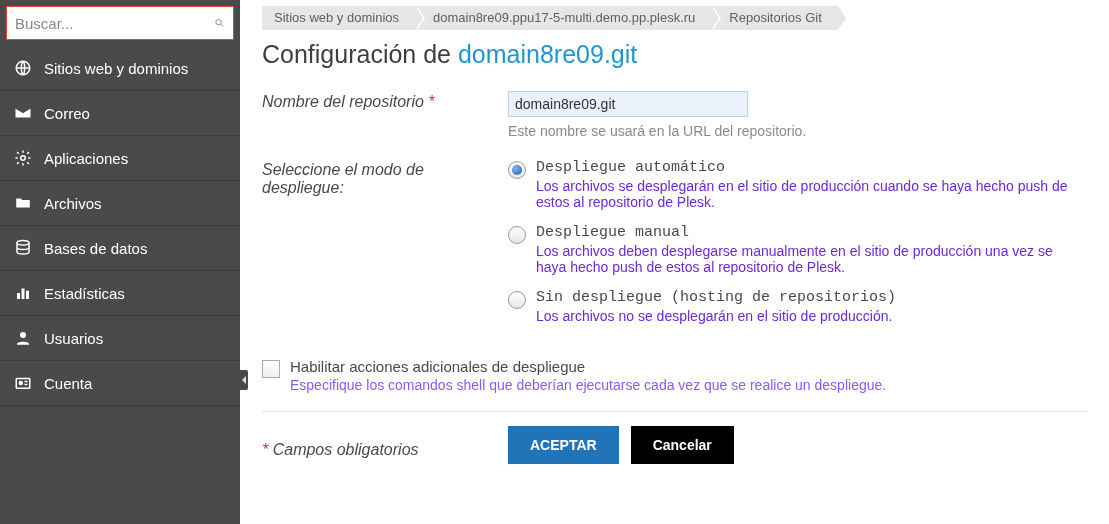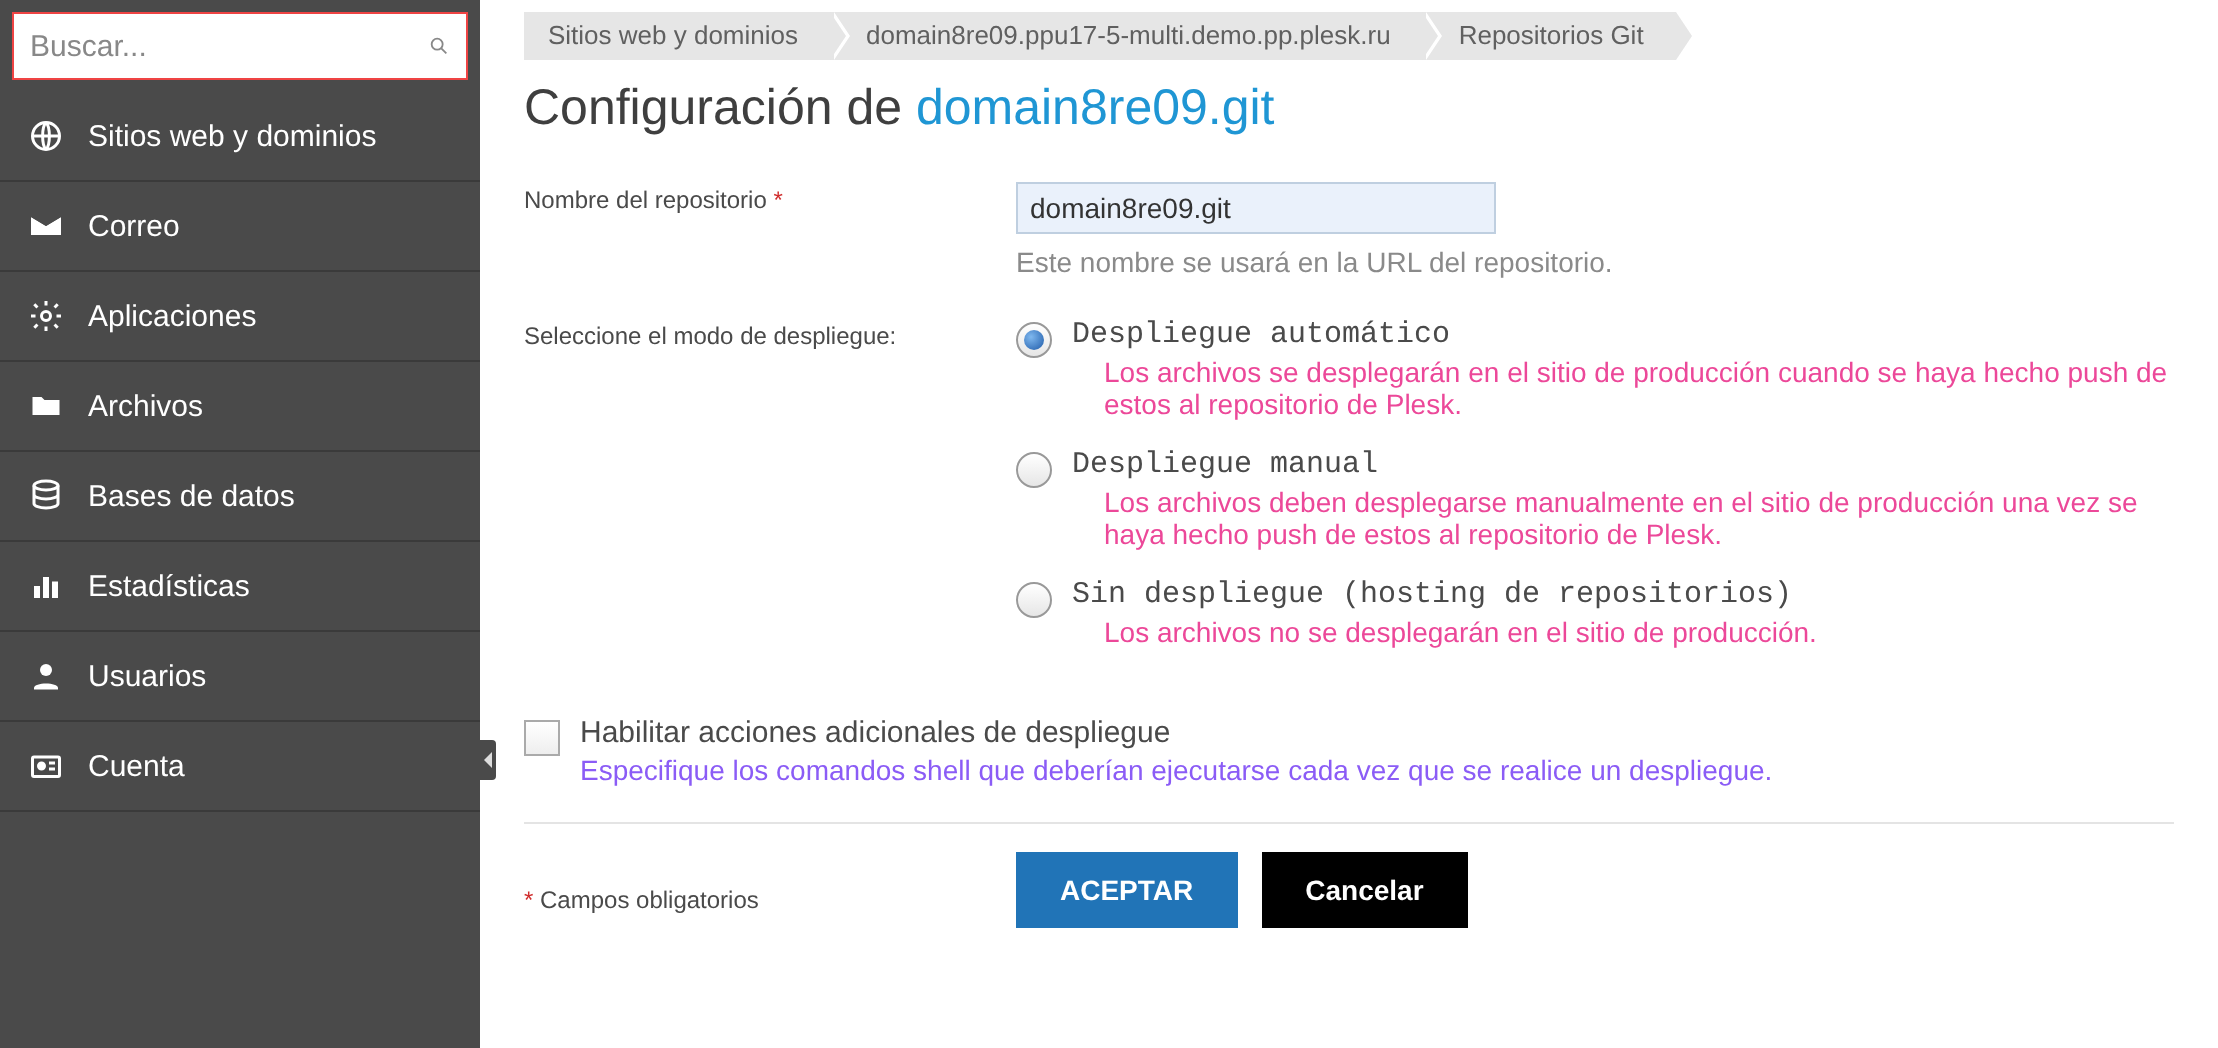--- a/index.html
+++ b/index.html
@@ -18,30 +18,30 @@
   
   .main { position:absolute; left:240px; top:0; right:0; padding:6px 22px 16px 22px; }
   .breadcrumb { display:flex; align-items:center; gap:0; margin-bottom:10px; }
   .crumb { background:#e6e6e6; color:#606060; font-size:13px; height:24px; line-height:24px; padding:0 16px 0 18px; position:relative; cursor:pointer; }
   .crumb::after { content:""; position:absolute; right:-8px; top:0; width:0; height:0; border-top:12px solid transparent; border-bottom:12px solid transparent; border-left:8px solid #e6e6e6; z-index:2; }
   .crumb::before { content:""; position:absolute; right:-10px; top:0; width:0; height:0; border-top:12px solid transparent; border-bottom:12px solid transparent; border-left:8px solid #fff; z-index:1; }
   .crumb:first-child { padding-left:12px; }
   .page-title { font-size:25px; font-weight:400; color:#3f3f3f; margin-bottom:22px; }
   .page-title .accent { color:#1f96d4; }
   .form-row { display:flex; align-items:flex-start; margin-bottom:20px; }
-  .form-label { width:246px; font-size:12px; color:#4a4a4a; padding-top:2px; }
+  .form-label { width:246px; font-size:16px; color:#4a4a4a; padding-top:2px;font-style:italic; }
   .req-mark { color:#d02d2d; }
   .form-field { flex:1; }
   .text-input { width:240px; height:26px; border:1px solid #bfcfe0; background:#eaf1fb; padding:0 6px; font-size:14px; color:#333; outline:none; }
   .field-hint { color:#8a8a8a; font-size:14px; margin-top:6px; }
   .radio-option { display:flex; align-items:flex-start; gap:10px; margin-bottom:14px; }
   .radio { position:relative; width:18px; height:18px; border:1px solid #999; border-radius:50%; background:linear-gradient(#fff,#e6e6e6); flex:0 0 18px; margin-top:2px; cursor:pointer; }
   .radio.checked::after { content:""; position:absolute; left:3px; top:3px; width:10px; height:10px; border-radius:50%; background:radial-gradient(circle at 35% 35%, #7fb8ef, #1e5aa8); }
   .opt-title { font-size:15px; color:#4a4a4a;font-family:Liberation Mono, monospace; }
-  .opt-desc { color:#ec4899; font-size:14px; margin-top:2px; max-width:560px;margin-left:16px; }
+  .opt-desc { color:#6d28d9; font-size:14px; margin-top:2px; max-width:560px; }
   .chk-row { display:flex; align-items:flex-start; gap:10px; margin-bottom:14px; }
   .checkbox { width:18px; height:18px; border:1px solid #aaa; background:linear-gradient(#fff,#eee); flex:0 0 18px; margin-top:2px; cursor:pointer; }
   .chk-text { max-width:600px; }
   .chk-title { font-size:15px; color:#4a4a4a; }
   .chk-desc { color:#8b5cf6; font-size:14px; margin-top:2px; }
   .divider { border:none; border-top:1px solid #e4e4e4; margin:18px 0 14px; }
   .foot-row { display:flex; align-items:center; }
   .foot-row .form-label { padding-top:10px; }
   .buttons { display:flex; gap:12px; }
   .btn { height:38px; padding:0 22px; border:none; font-size:14px; cursor:pointer; color:#fff; font-weight:600; }

